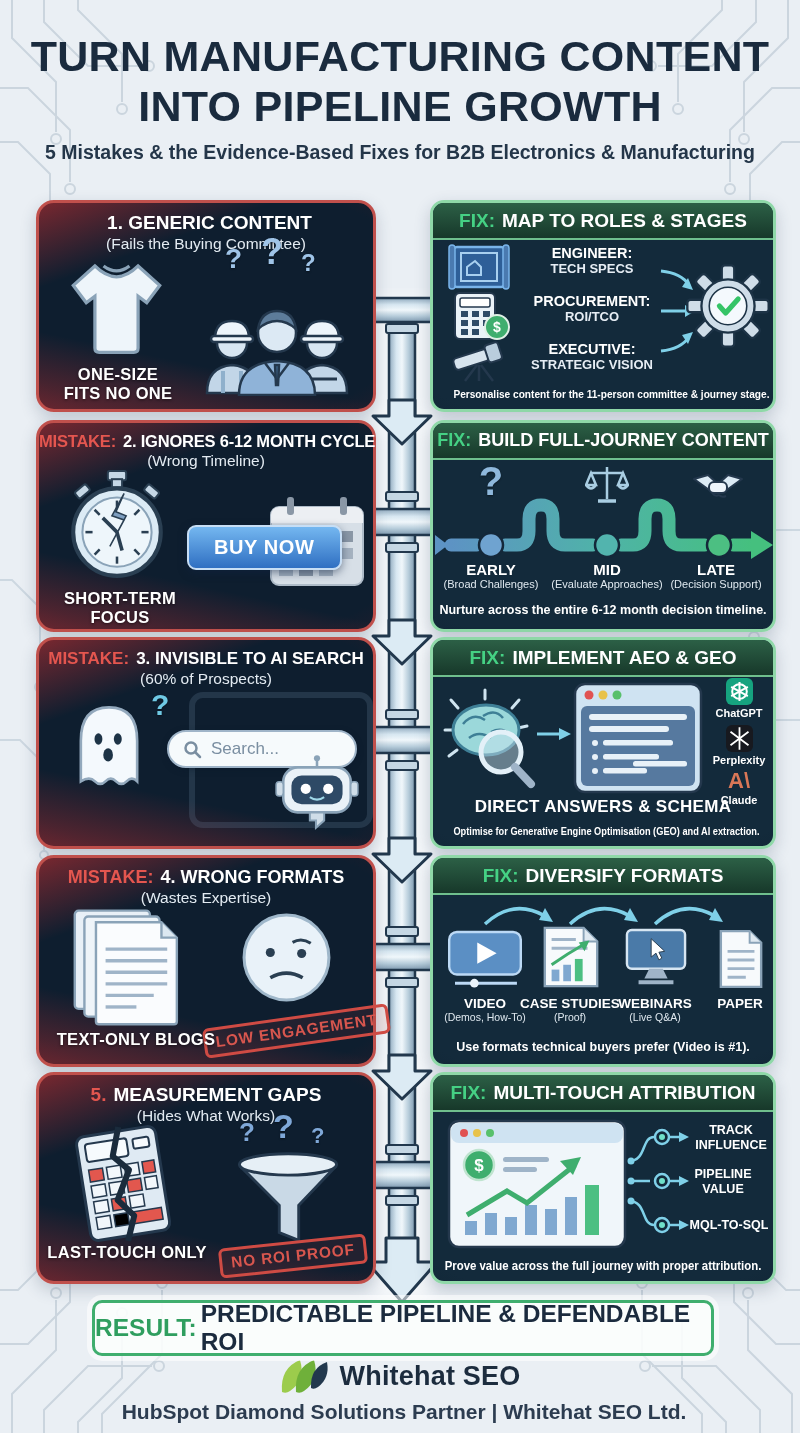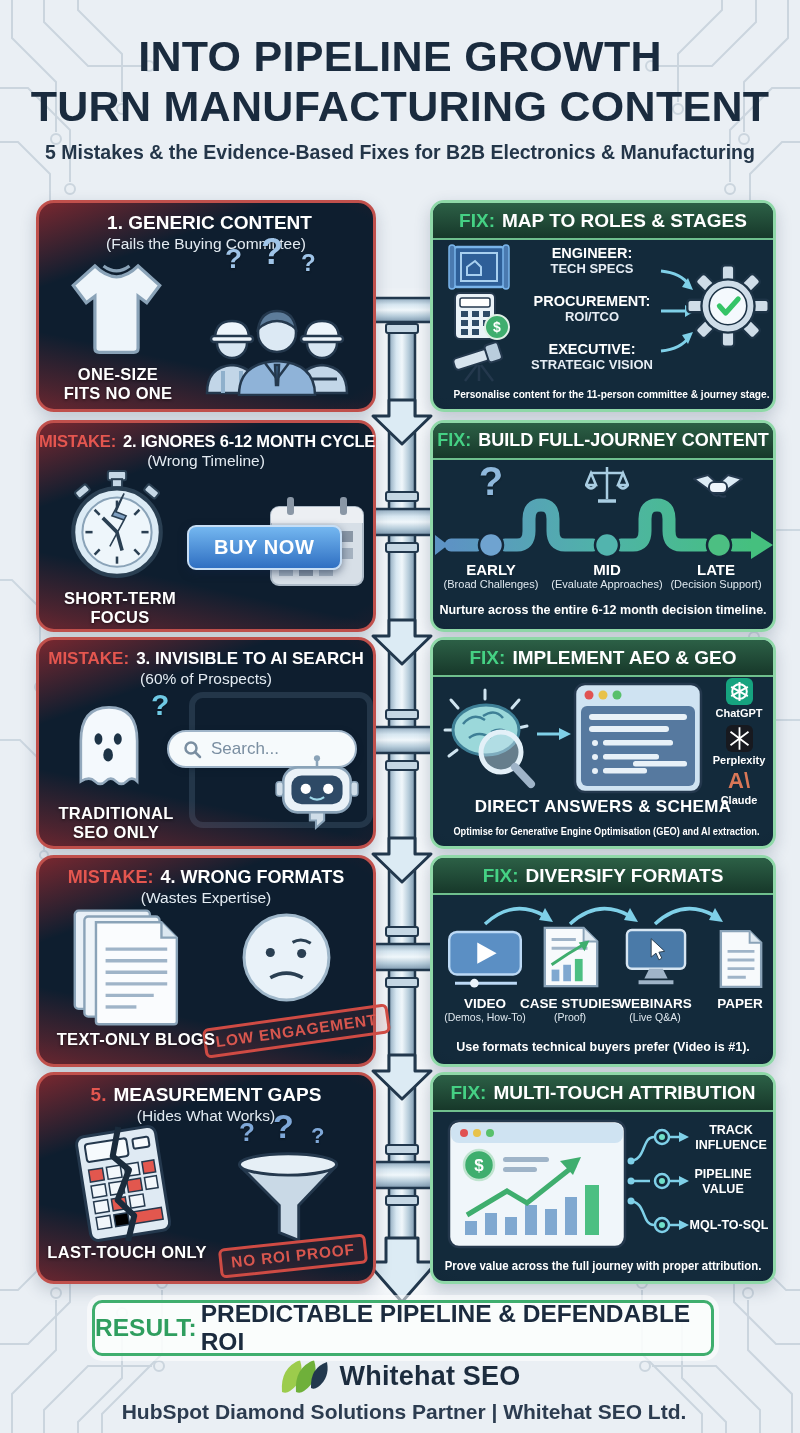--- a/index.html
+++ b/index.html
@@ -139,22 +139,22 @@
   <svg class="circ" style="left:742px;top:520px" width="60" height="320">
     <g fill="none" stroke="#c9d4de" stroke-width="2">
       <path d="M58 10 H34 L12 32 V110"></path>
         <circle cx="12" cy="117" r="5" fill="#eaeff4"></circle>
       <path d="M58 200 H30 L10 220 V300"></path>
         <circle cx="10" cy="306" r="4" fill="#eaeff4"></circle>
     </g>
   </svg>
 
   <div class="title">
+    <div>TURN MANUFACTURING CONTENT</div>
     <div>INTO PIPELINE GROWTH</div>
-    <div>TURN MANUFACTURING CONTENT</div>
   </div>
   <div class="subtitle">5 Mistakes &amp; the Evidence-Based Fixes for B2B Electronics &amp; Manufacturing</div>
 
   <svg class="abs" style="left:340px;top:288px;z-index:1" width="124" height="1022">
     <defs>
       <linearGradient id="pg" x1="0" y1="0" x2="1" y2="0">
         <stop offset="0" stop-color="#8fa9bd"></stop>
           <stop offset=".28" stop-color="#d7e7f1"></stop>
         <stop offset=".5" stop-color="#f0f7fb"></stop>
           <stop offset=".75" stop-color="#b7cddb"></stop>
@@ -460,22 +460,20 @@
       <circle cx="45" cy="4" r="3" fill="#8aa3b8"></circle>
       <rect x="12" y="13" width="66" height="44" rx="14" fill="#eaf2f8" stroke="#8aa3b8" stroke-width="2.5"></rect>
       <rect x="20" y="21" width="50" height="28" rx="10" fill="#2e4a66"></rect>
       <circle cx="34" cy="34" r="5" fill="#ffffff"></circle>
         <circle cx="56" cy="34" r="5" fill="#ffffff"></circle>
       <path d="M38 42 Q45 47 52 42" stroke="#9fd8e8" stroke-width="2" fill="none"></path>
       <rect x="5" y="27" width="7" height="14" rx="3" fill="#cfdde8" stroke="#8aa3b8" stroke-width="1.5"></rect>
       <rect x="78" y="27" width="7" height="14" rx="3" fill="#cfdde8" stroke="#8aa3b8" stroke-width="1.5"></rect>
       <path d="M38 57 h14 v8 l-8 7 v-7 h-6 Z" fill="#cfdde8" stroke="#8aa3b8" stroke-width="2"></path>
     </svg>
-    <div class="mcap" style="left:2px;top:164px;width:150px">TRADITIONAL
-SEO ONLY</div>
   </div>
 
   <div class="fcard" style="top:637px;z-index:2">
     <div class="fhead">
       <span class="pfx">FIX:</span>
         <span>IMPLEMENT AEO &amp; GEO</span>
     </div>
     <svg class="abs" style="left:8px;top:46px" width="96" height="104" viewBox="0 0 96 104">
       <g stroke="#cfe4f0" stroke-width="3" stroke-linecap="round">
         <line x1="10" y1="14" x2="17" y2="22"></line>

